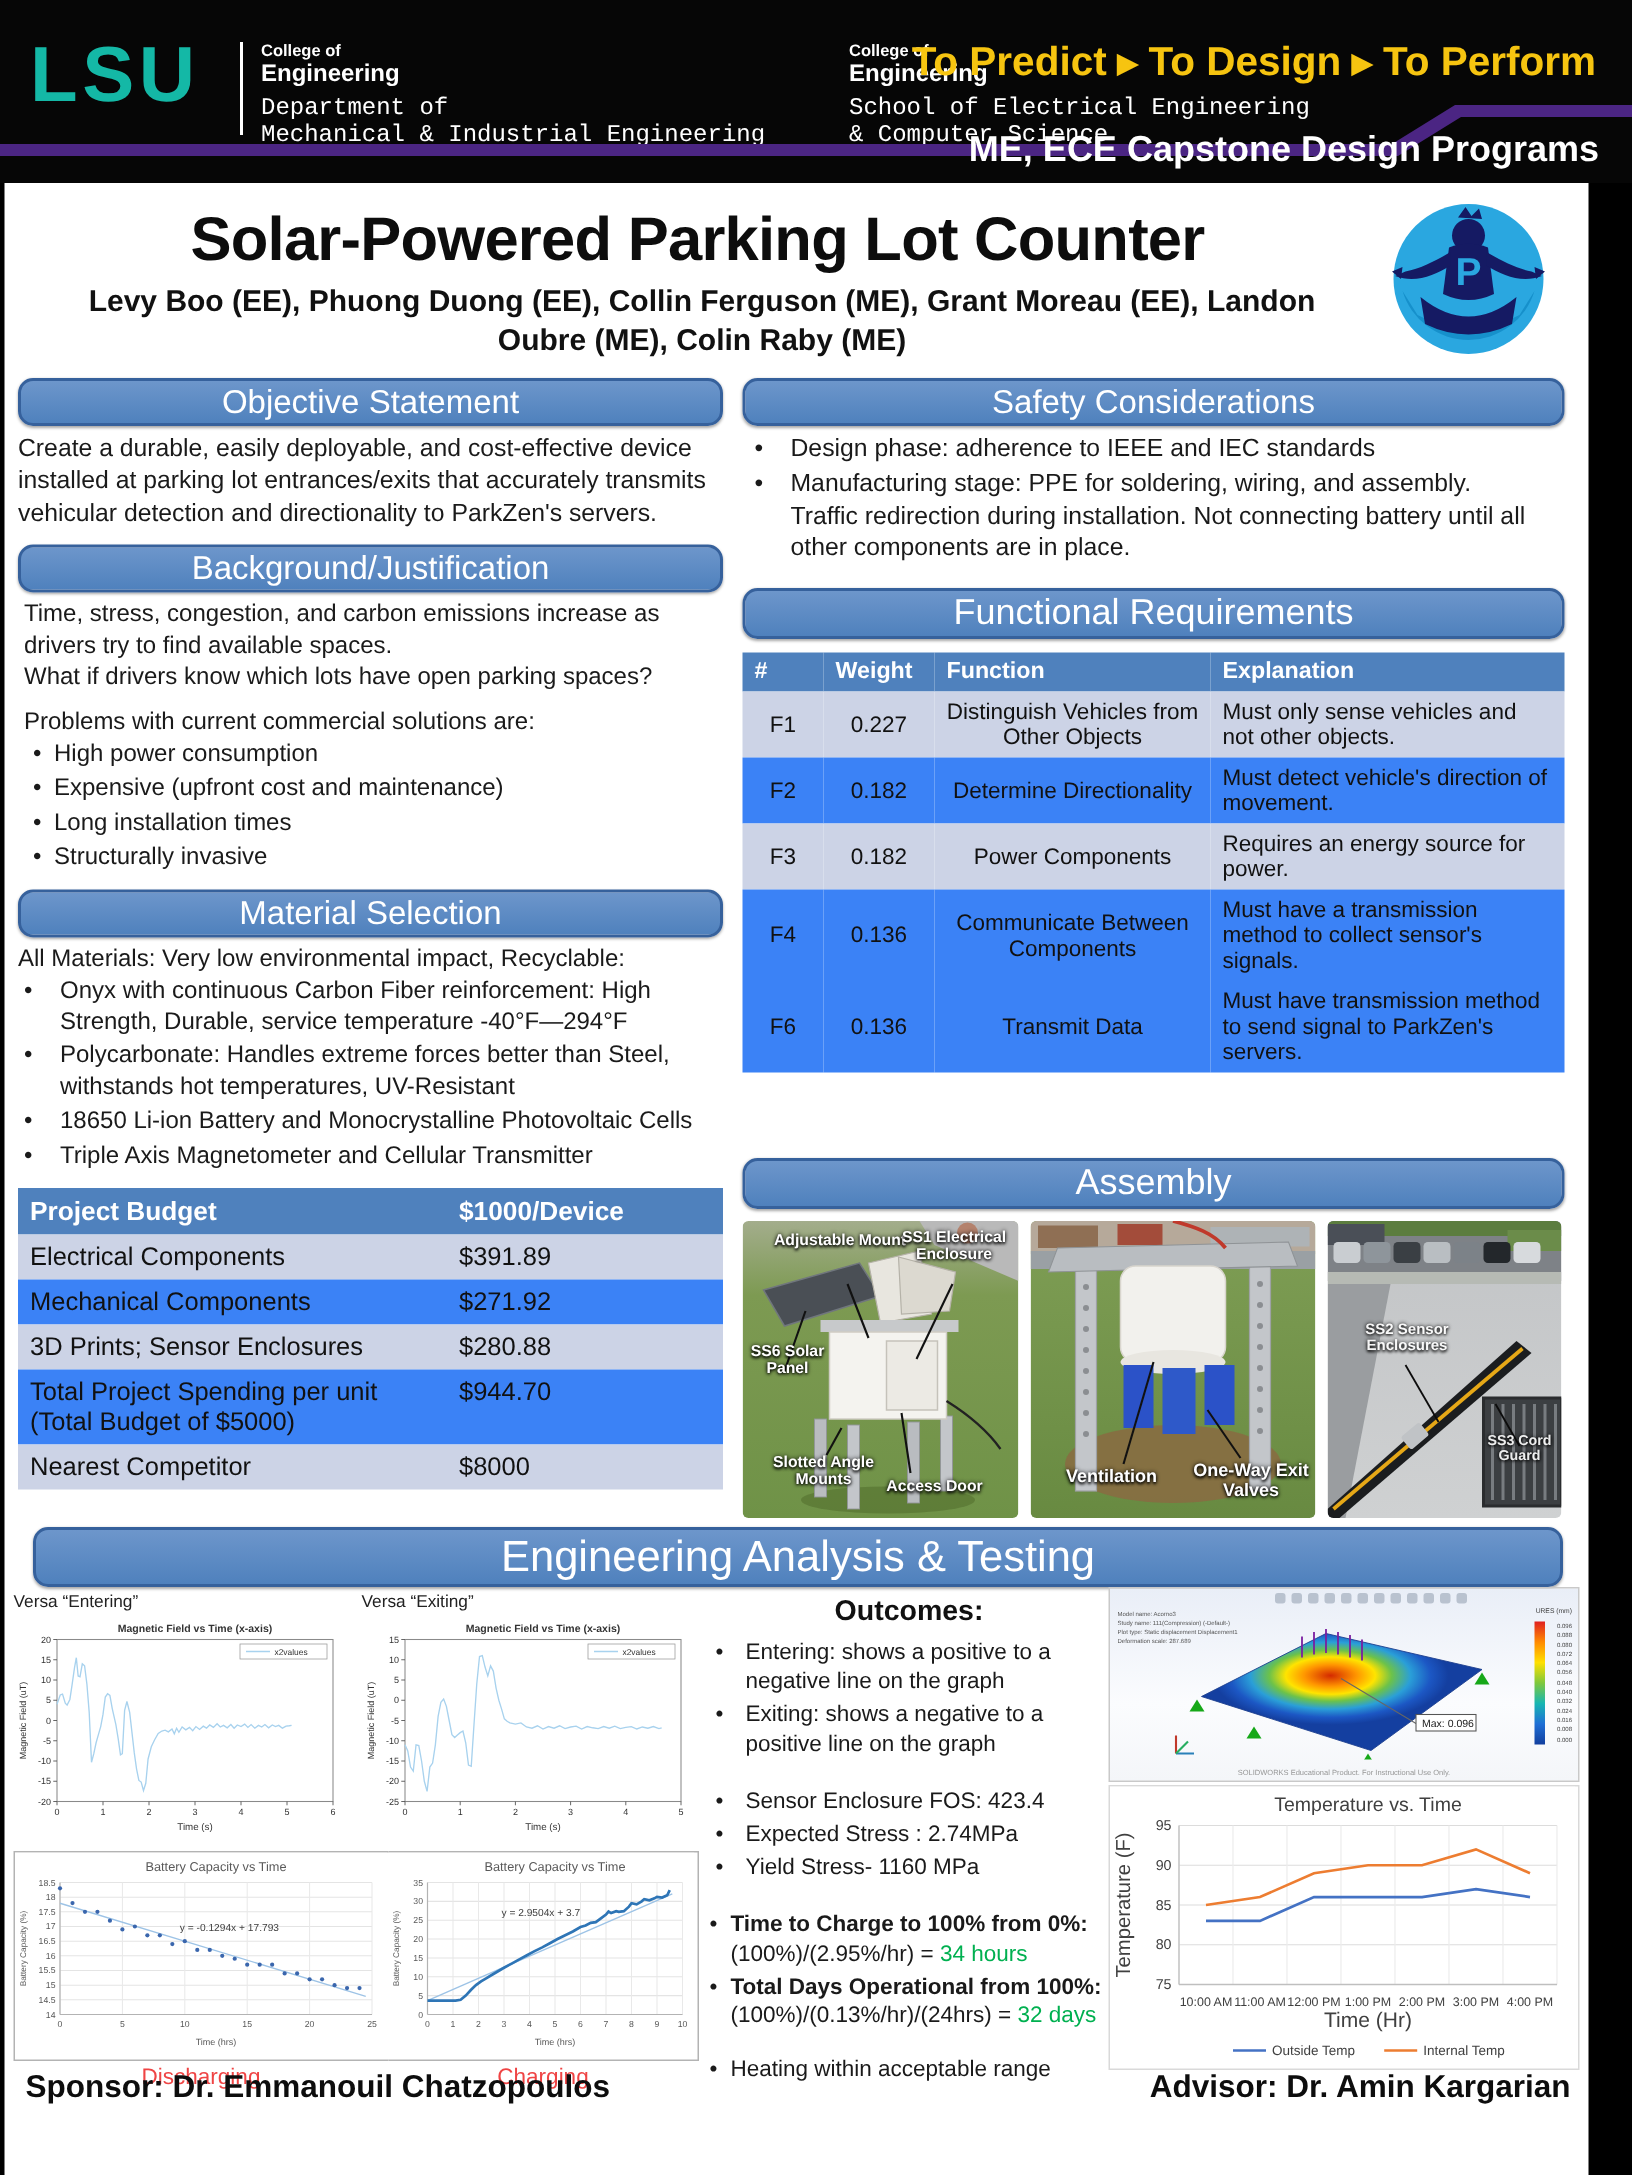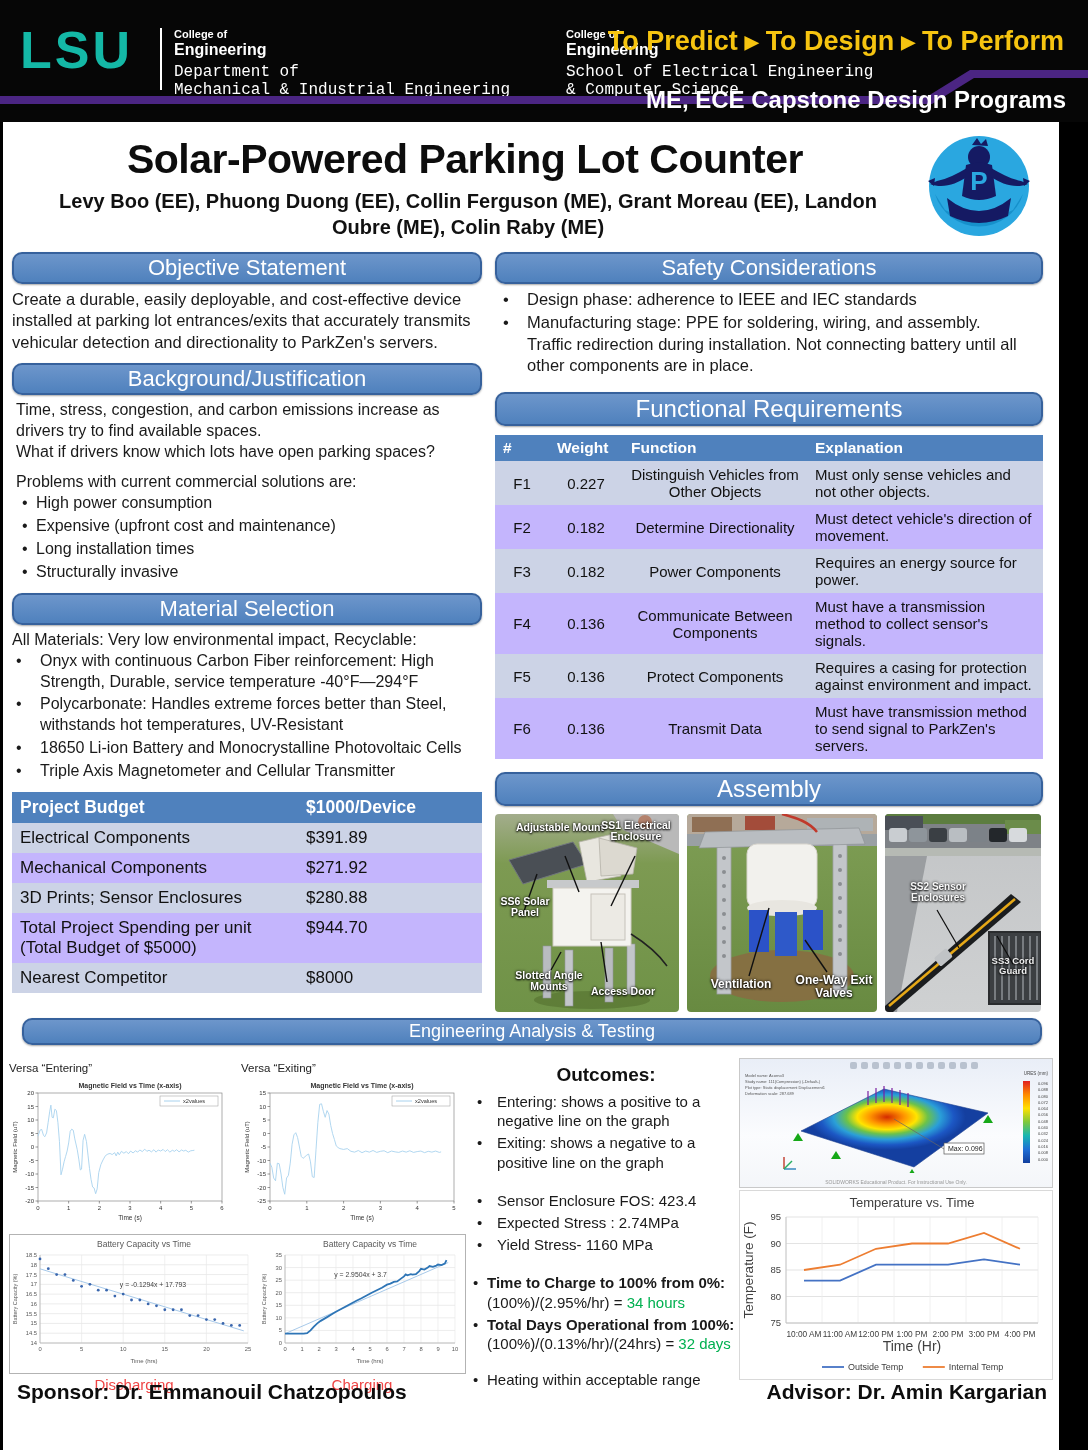--- a/index.html
+++ b/index.html
@@ -28,21 +28,21 @@
   .body-txt{font-size:16px;color:#1a1a1a;line-height:1.3;}
   ul{margin:0;padding:0;list-style:none;}
   .blt li{position:relative;padding-left:20px;margin-bottom:2px;}
   .blt li::before{content:"•";position:absolute;left:6px;}
   .blt2 li{position:relative;padding-left:28px;margin-bottom:2px;}
   .blt2 li::before{content:"•";position:absolute;left:4px;}
   
   table{border-collapse:collapse;}
   .ptab th{background:#4f81bd;color:#fff;text-align:left;font-weight:700;}
   .ptab tr.dk td{background:#ccd3e6;}
-  .ptab tr.lt td{background:#c4b5fd;}
+  .ptab tr.lt td{background:#3b82f6;}
   .ptab td,.ptab th{padding:5px 8px;vertical-align:middle;}
   #budget-table{width:470px;font-size:17px;color:#111;}
   #budget-table th{font-size:17.5px;}
   #fr-table{width:548px;font-size:15px;color:#111;}
   #fr-table th{font-size:15.5px;padding:4px 8px;}
   #fr-table td.cc{text-align:center;}
   
   .photo{border-radius:4px;overflow:hidden;}
   .plabel{position:absolute;color:#fff;font-weight:700;text-align:center;line-height:1.08;
     text-shadow:0 0 3px #000,0 1px 2px #000;}
@@ -222,26 +222,20 @@
           <td class="cc">0.182</td>
           <td class="cc">Power Components</td>
           <td>Requires an energy source for power.</td>
         </tr>
     <tr class="lt">
           <td class="cc">F4</td>
           <td class="cc">0.136</td>
           <td class="cc">Communicate Between Components</td>
           <td>Must have a transmission method to collect sensor's signals.</td>
         </tr>
-    <tr class="dk">
-          <td class="cc">F5</td>
-          <td class="cc">0.136</td>
-          <td class="cc">Protect Components</td>
-          <td>Requires a casing for protection against environment and impact.</td>
-        </tr>
     <tr class="lt">
           <td class="cc">F6</td>
           <td class="cc">0.136</td>
           <td class="cc">Transmit Data</td>
           <td>Must have transmission method to send signal to ParkZen's servers.</td>
         </tr>
   </tbody>
     </table>
 
   <div class="abs sechdr" style="left:492px;top:650px;width:544px;">
@@ -378,21 +372,21 @@
       <g stroke="#0c0c0c" stroke-width="1.2">
         <line x1="52" y1="96" x2="74" y2="134"></line>
         <line x1="128" y1="150" x2="112" y2="122"></line>
       </g>
     </svg>
     <div class="plabel" style="left:10px;top:68px;width:86px;font-size:10px;opacity:.9;">SS2 Sensor Enclosures</div>
     <div class="plabel" style="left:102px;top:142px;width:52px;font-size:9.5px;opacity:.9;">SS3 Cord Guard</div>
   </div>
 
   <div class="abs sechdr" style="left:19px;top:896px;width:1016px;">
-    <div class="t" style="font-size:18px;">Engineering Analysis &amp; Testing</div>
+    <div class="t" style="font-size:29px;">Engineering Analysis &amp; Testing</div>
   </div>
 
   <div class="abs" style="left:6px;top:940px;width:458px;height:334px;">
     <div class="abs supt" style="left:0;top:0;width:222px;">Versa “Entering”</div>
     <svg class="abs" id="svg-c0" style="left:0;top:16px;" width="222" height="148" viewBox="0 0 222 148">
         <rect x="0" y="0" width="222" height="148" fill="#fff"></rect>
         <rect x="29" y="15" width="184" height="108" fill="none" stroke="#8a8a8a" stroke-width="0.7"></rect>
         <line x1="29" y1="123" x2="29" y2="125.5" stroke="#555" stroke-width="0.6"></line>
         <text x="29" y="132" font-size="6" fill="#333" text-anchor="middle" font-family="Liberation Sans, sans-serif">0</text>
         <line x1="59.666666666666664" y1="123" x2="59.666666666666664" y2="125.5" stroke="#555" stroke-width="0.6"></line>

